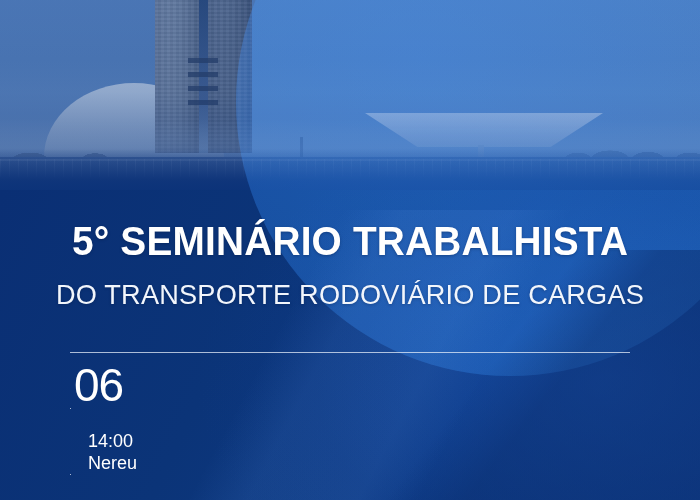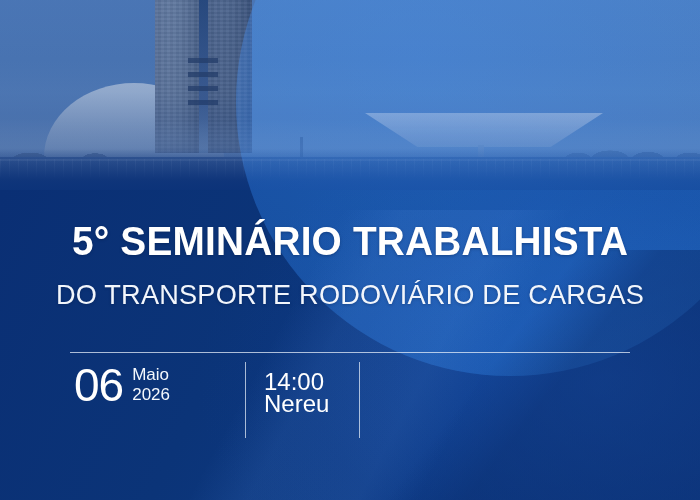--- a/index.html
+++ b/index.html
@@ -285,20 +285,21 @@
   }
   .info {
     position: absolute;
     left: 70px;
     right: 70px;
     top: 362px;
     height: 80px;
     display: flex;
     align-items: flex-start;
     color: #ffffff;
+    flex-direction: column;
   }
   .info-date {
     display: flex;
     align-items: flex-start;
     width: 175px;
     padding-left: 4px;
     box-sizing: border-box;
   }
   .day {
     font-size: 46px;
@@ -318,25 +319,25 @@
   .vdiv {
     width: 1px;
     height: 76px;
     background: rgba(236,243,252,0.70);
     flex: 0 0 1px;
   }
   .info-time {
     width: 113px;
     box-sizing: border-box;
     padding-left: 18px;
-    font-size: 24px;
+    font-size: 18px;
     line-height: 22px;
     font-weight: 400;
     color: #ffffff;
-    margin-top: 9px;
+    margin-top: 21px;
   }
   .info-venue {
     flex: 1;
     padding-left: 28px;
     font-size: 14px;
     line-height: 19px;
     font-weight: 400;
     color: #f3f7fd;
     margin-top: 7px;
   }
@@ -385,24 +386,20 @@
     <div class="title">5° SEMINÁRIO TRABALHISTA</div>
 
     <div class="subtitle">DO TRANSPORTE RODOVIÁRIO DE CARGAS</div>
 
     <div class="info-rule"></div>
 
     <div class="info">
 
       <div class="info-date">
         <span class="day">06</span>
-        <span class="monthyear">
-          <span>Maio</span><br>
-          <span>2026</span>
-        </span>
       </div>
 
       <div class="vdiv"></div>
 
       <div class="info-time">
         <span>14:00</span><br>
         <span>Nereu</span>
       </div>
 
       <div class="vdiv"></div>

